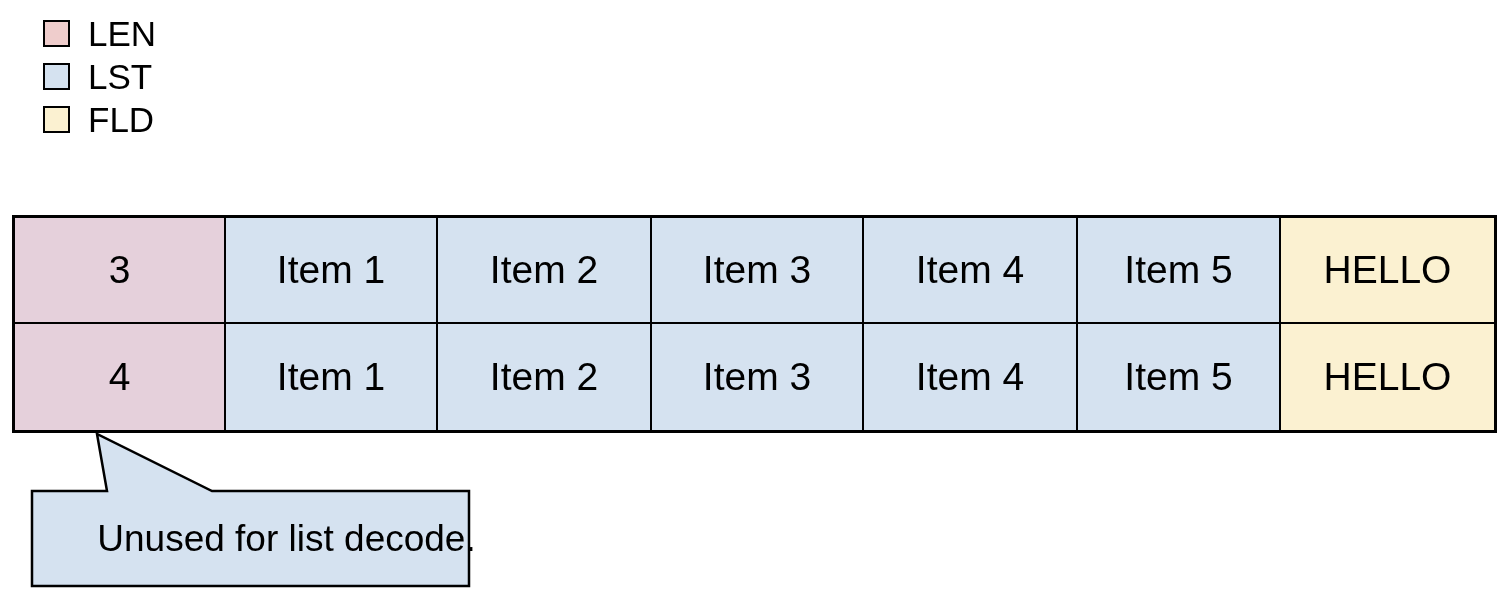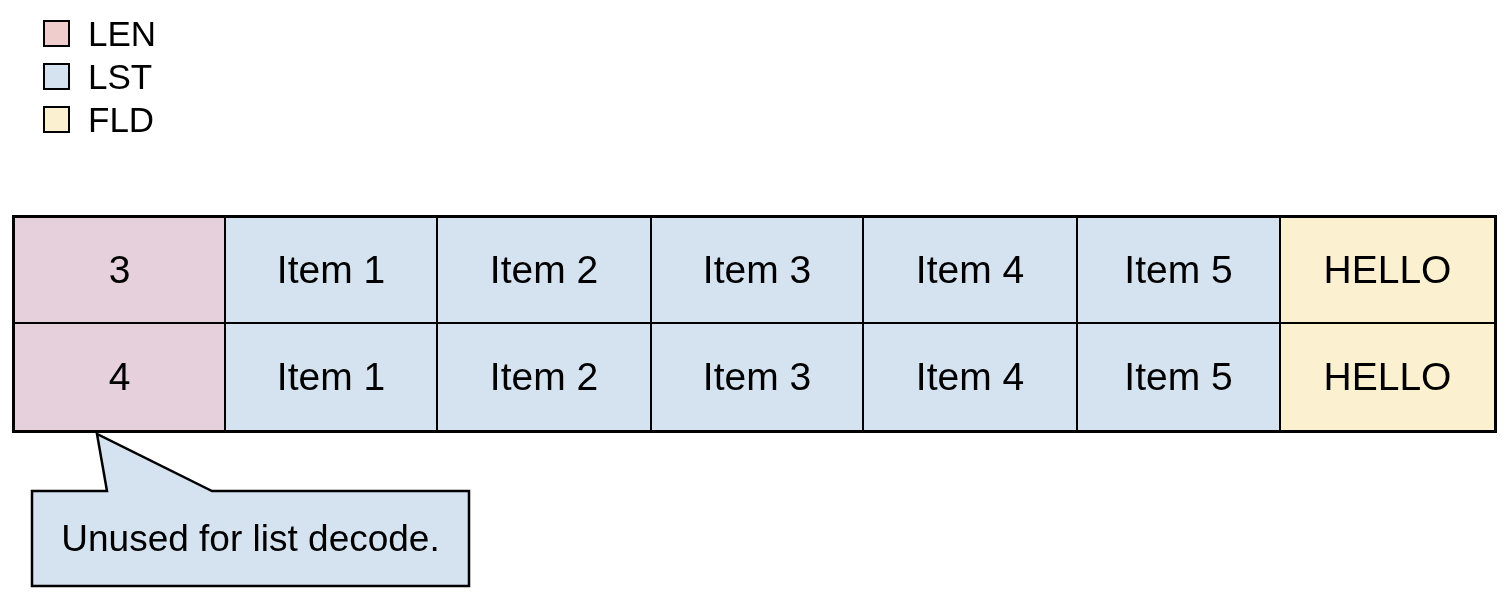--- a/index.html
+++ b/index.html
@@ -84,20 +84,21 @@
     width: 437px;
     height: 95px;
     display: flex;
     flex-direction: column;
     align-items: center;
     justify-content: center;
     text-align: center;
     font-size: 37px;
     line-height: 44px;
     white-space: nowrap;
+    padding-left: 36px;
   }
 </style>
 </head>
 <body>
 
 <div id="canvas">
 
   <div class="legend">
     <div class="legend-row">
       <div class="legend-swatch" style="background-color: rgb(239, 205, 204);"></div>

